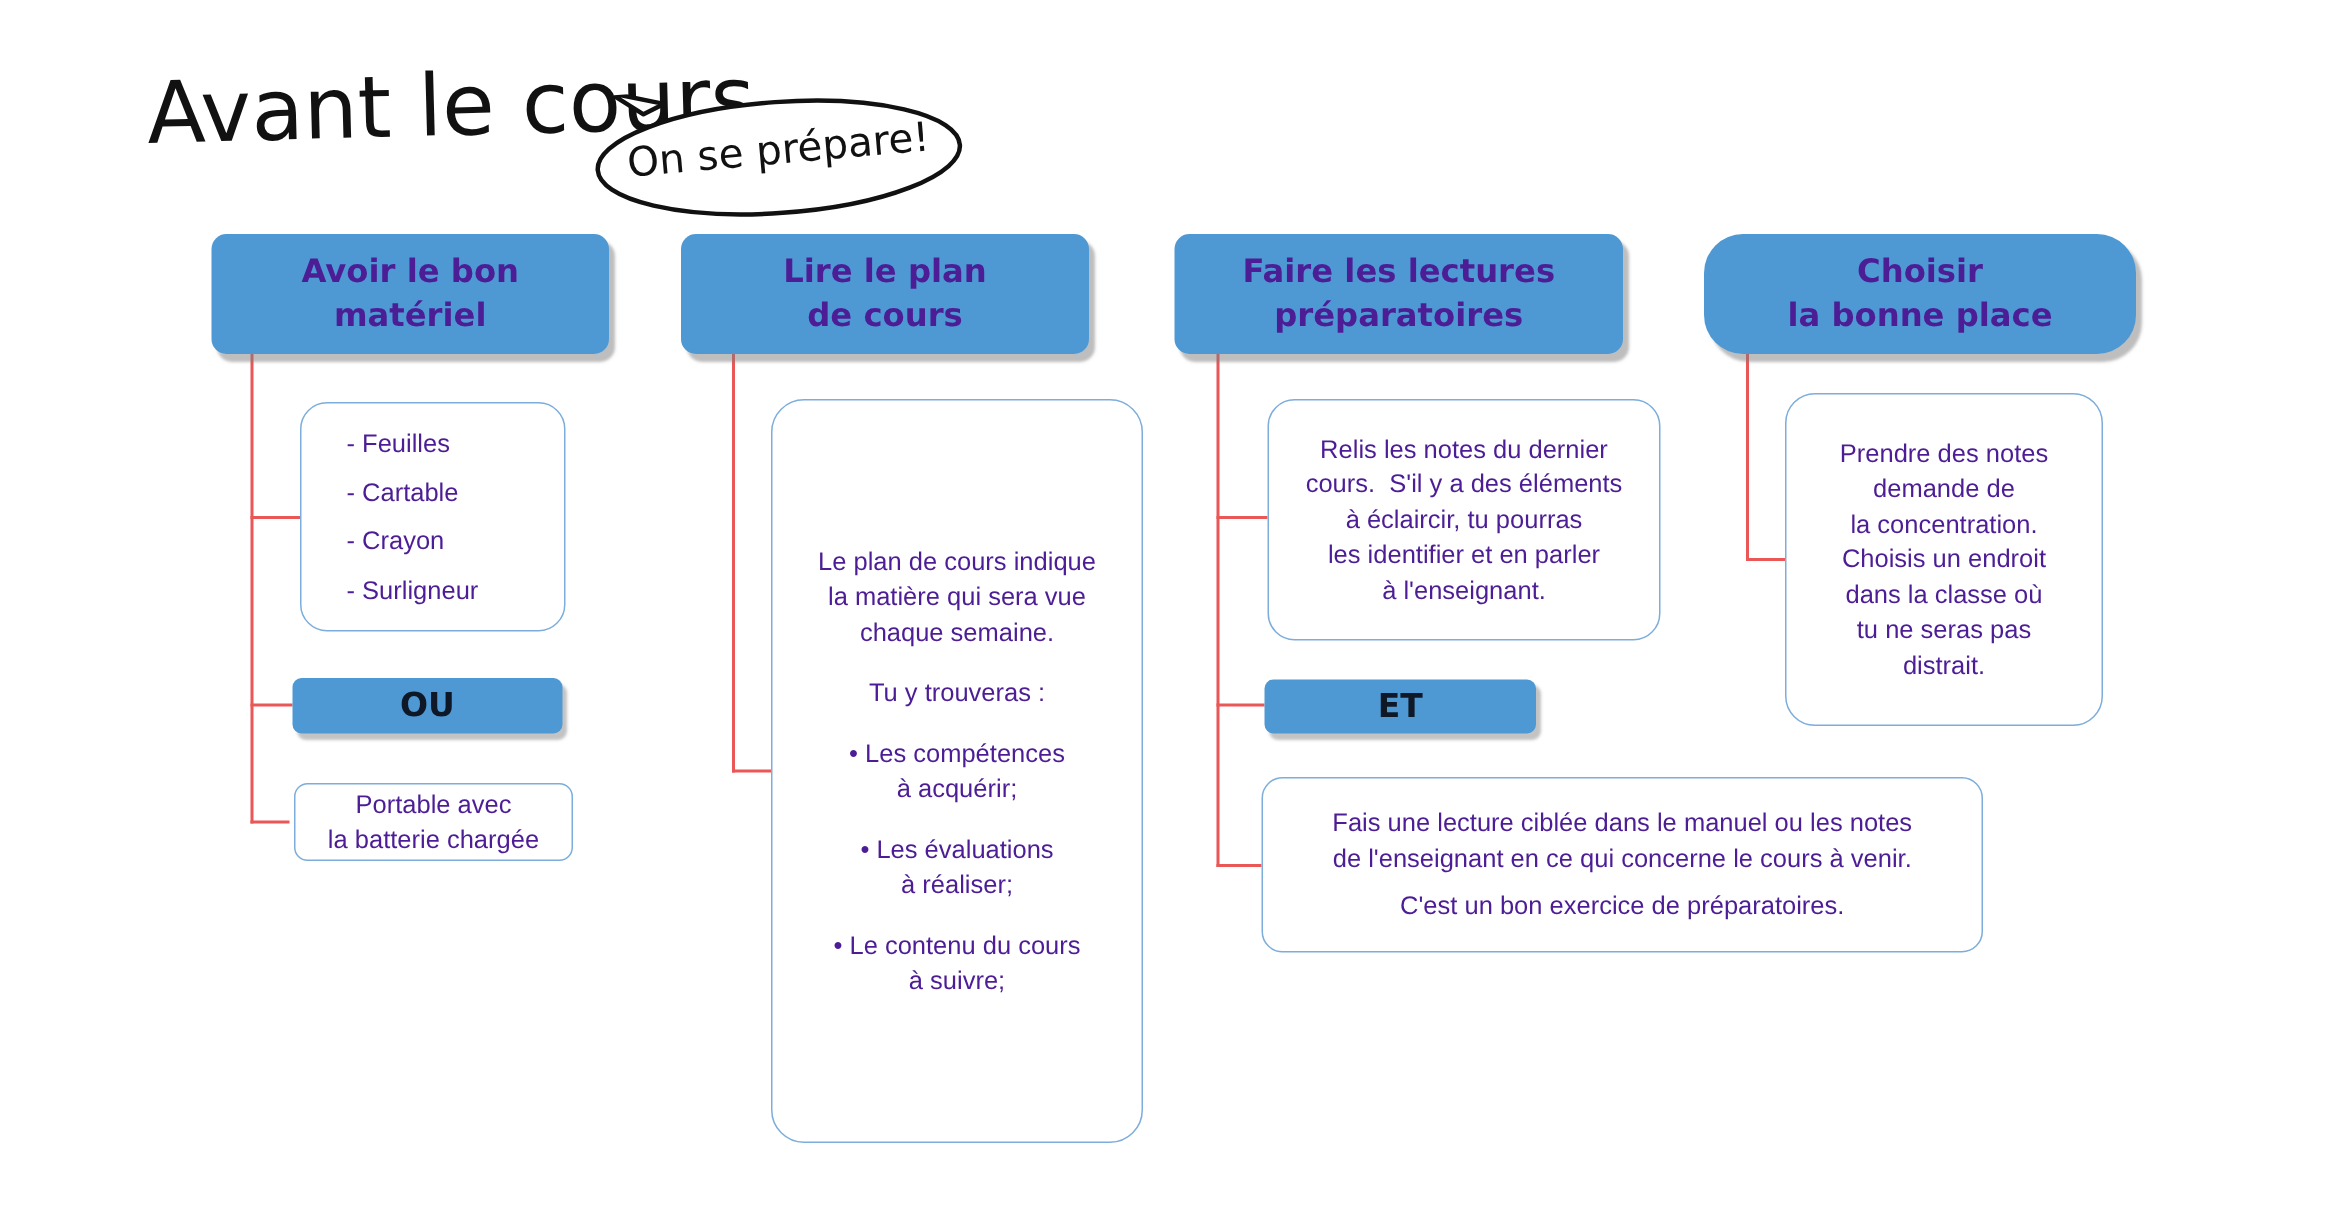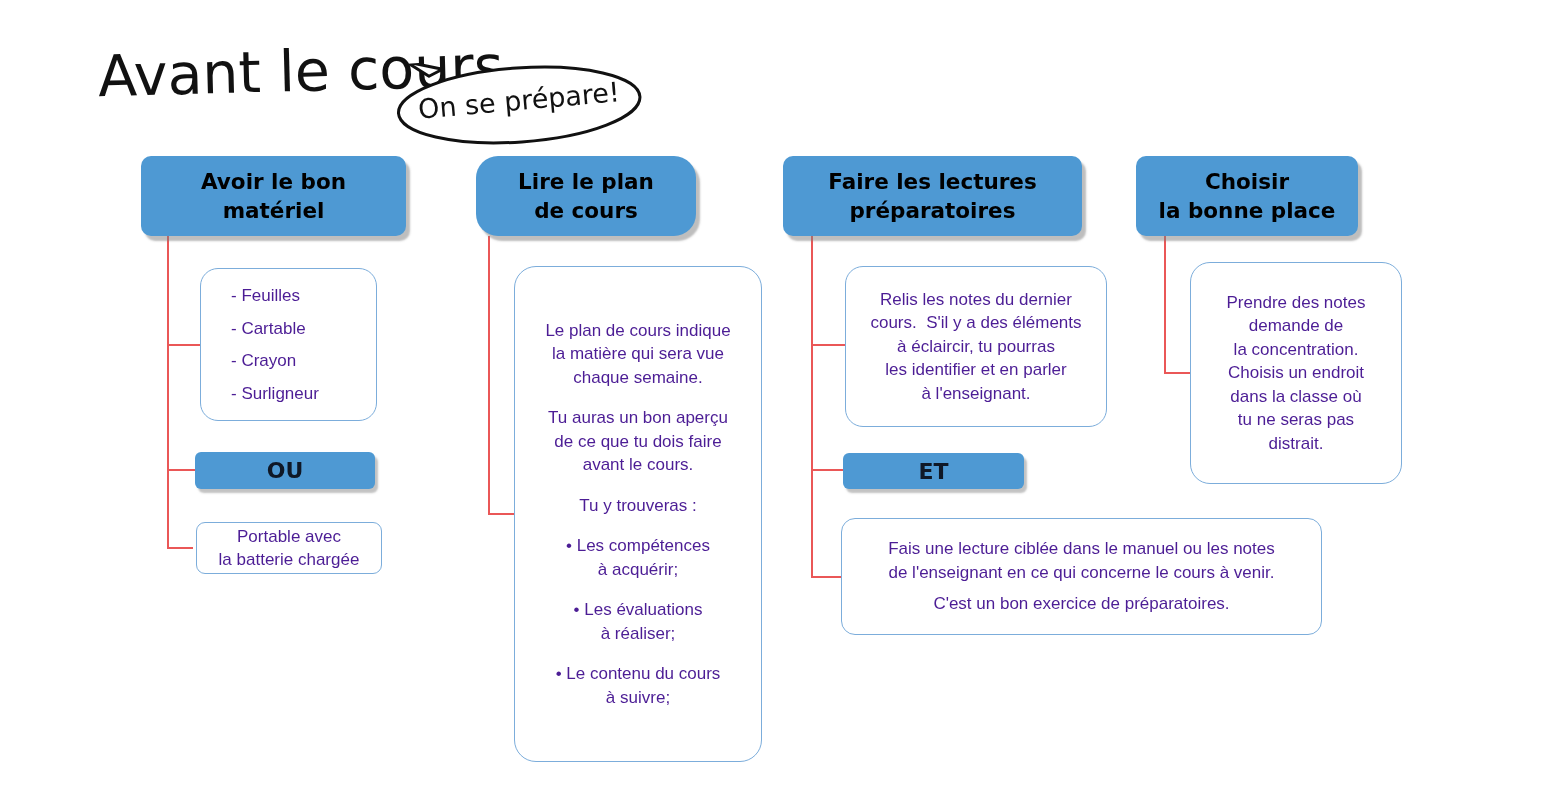--- a/index.html
+++ b/index.html
@@ -21,27 +21,27 @@
     position:absolute;left:0;top:8px;width:100%;height:80%;
     display:flex;align-items:center;justify-content:center;
     font-family:"DejaVu Sans",sans-serif;font-size:27px;color:#111;
     transform:rotate(-1deg);white-space:pre;
   }
   
   .hdr{
     position:absolute;height:80px;border-radius:10px;background:#4E99D3;
     box-shadow:4px 5px 2px rgba(125,125,125,.5);
     display:flex;align-items:center;justify-content:center;text-align:center;
-    color:#000000;font-size:21.5px;font-weight:bold;line-height:29px;
+    color:#4c1d95;font-size:21.5px;font-weight:bold;line-height:29px;
     font-family:"DejaVu Sans",sans-serif;white-space:pre-wrap;
   }
   .hdr1{left:141px;top:156px;width:265px;}
-  .hdr2{left:476px;top:156px;width:220px;border-radius:22px;}
+  .hdr2{left:454px;top:156px;width:272px;}
   .hdr3{left:783px;top:156px;width:299px;}
-  .hdr4{left:1136px;top:156px;width:222px;}
+  .hdr4{left:1136px;top:156px;width:288px;border-radius:26px;}
   
   .obox{
     position:absolute;background:#fff;border:1.6px solid #7CADDB;
     display:flex;flex-direction:column;justify-content:center;
     font-size:17px;line-height:23.5px;color:#4c1d95;
     white-space:pre-wrap;
   }
   .list-box{left:200px;top:268px;width:177px;height:153px;border-radius:18px;
     align-items:flex-start;padding-left:30px;box-sizing:border-box;gap:9px;}
   .note-box{left:196px;top:522px;width:184px;height:50px;border-radius:9px;
@@ -121,23 +121,20 @@
   <div class="lbl lbl-ou">OU</div>
   <div class="obox note-box">Portable avec
 la batterie chargée</div>
 
   <div class="hdr hdr2">Lire le plan
 de cours</div>
   <div class="obox plan-box">
     <div>Le plan de cours indique
 la matière qui sera vue
 chaque semaine.</div>
-    <div>Tu auras un bon aperçu
-de ce que tu dois faire
-avant le cours.</div>
     <div>Tu y trouveras :</div>
     <div>• Les compétences
 à acquérir;</div>
     <div>• Les évaluations
 à réaliser;</div>
     <div>• Le contenu du cours
 à suivre;</div>
   </div>
 
   <div class="hdr hdr3">Faire les lectures

